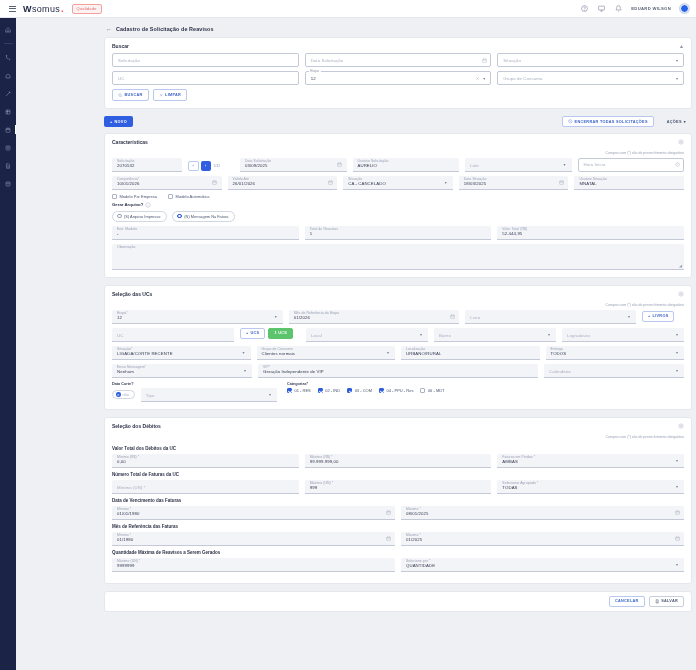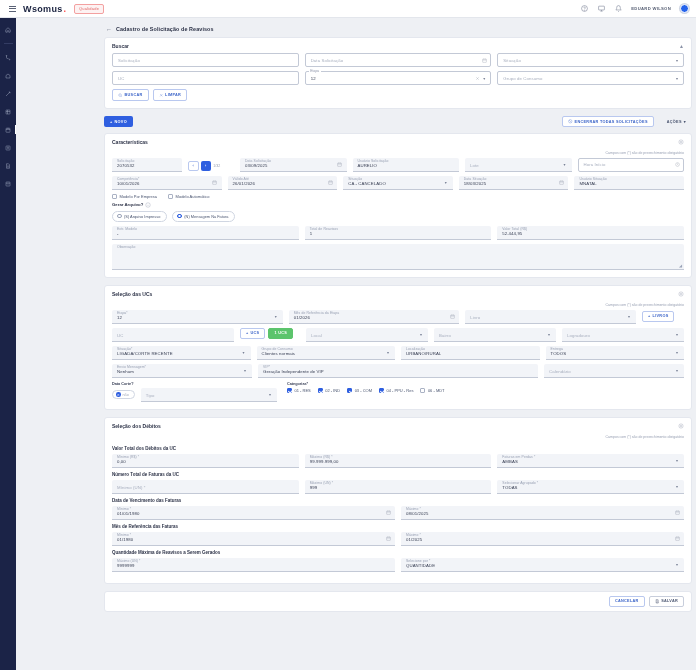--- a/index.html
+++ b/index.html
@@ -14,21 +14,21 @@
   
   .topbar{
     position:absolute; top:0; left:0; width:696px; height:18px;
     background:#ffffff; border-bottom:1px solid #e3e6ec;
     display:flex; align-items:center; z-index:20;
   }
   .hamburger{ width:14px; display:flex; flex-direction:column; gap:1.5px; align-items:center; margin-left:5px; cursor:pointer;}
   .hamburger i{ display:block; width:7px; height:1px; background:#5a6276;}
   .brand{ margin-left:4px; display:flex; align-items:baseline; gap:1px;}
   .brand .mark{ font-size:9px; font-weight:bold; letter-spacing:-0.5px; color:#1b2340;}
-  .brand .word{ font-size:9px; font-weight:bold; letter-spacing:0.3px; color:#1b2340;}
+  .brand .word{ font-size:9px; font-weight:normal; letter-spacing:0.3px; color:#1b2340;}
   .brand .dot{ font-size:9px; font-weight:bold; color:#ff4d4d;}
   .envbadge{
     margin-left:8px; border:1px solid #f3a0a0; color:#e06666; background:#fdf2f2;
     border-radius:2px; font-size:4px; padding:1.5px 4px; letter-spacing:0.2px;
   }
   .topright{ margin-left:auto; display:flex; align-items:center; gap:9px; padding-right:7px;}
   .ticon{ width:8px; height:8px; color:#7a8296; display:flex; align-items:center; justify-content:center; cursor:pointer;}
   .ticon svg{ width:7px; height:7px; }
   .username{ font-size:4.2px; letter-spacing:0.3px; color:#5a6276; font-weight:bold;}
   .avatar{ width:9px;height:9px;border-radius:50%;background:#2563eb; border:1px solid #fff; box-shadow:0 0 0 1px #cfd6e4;}

